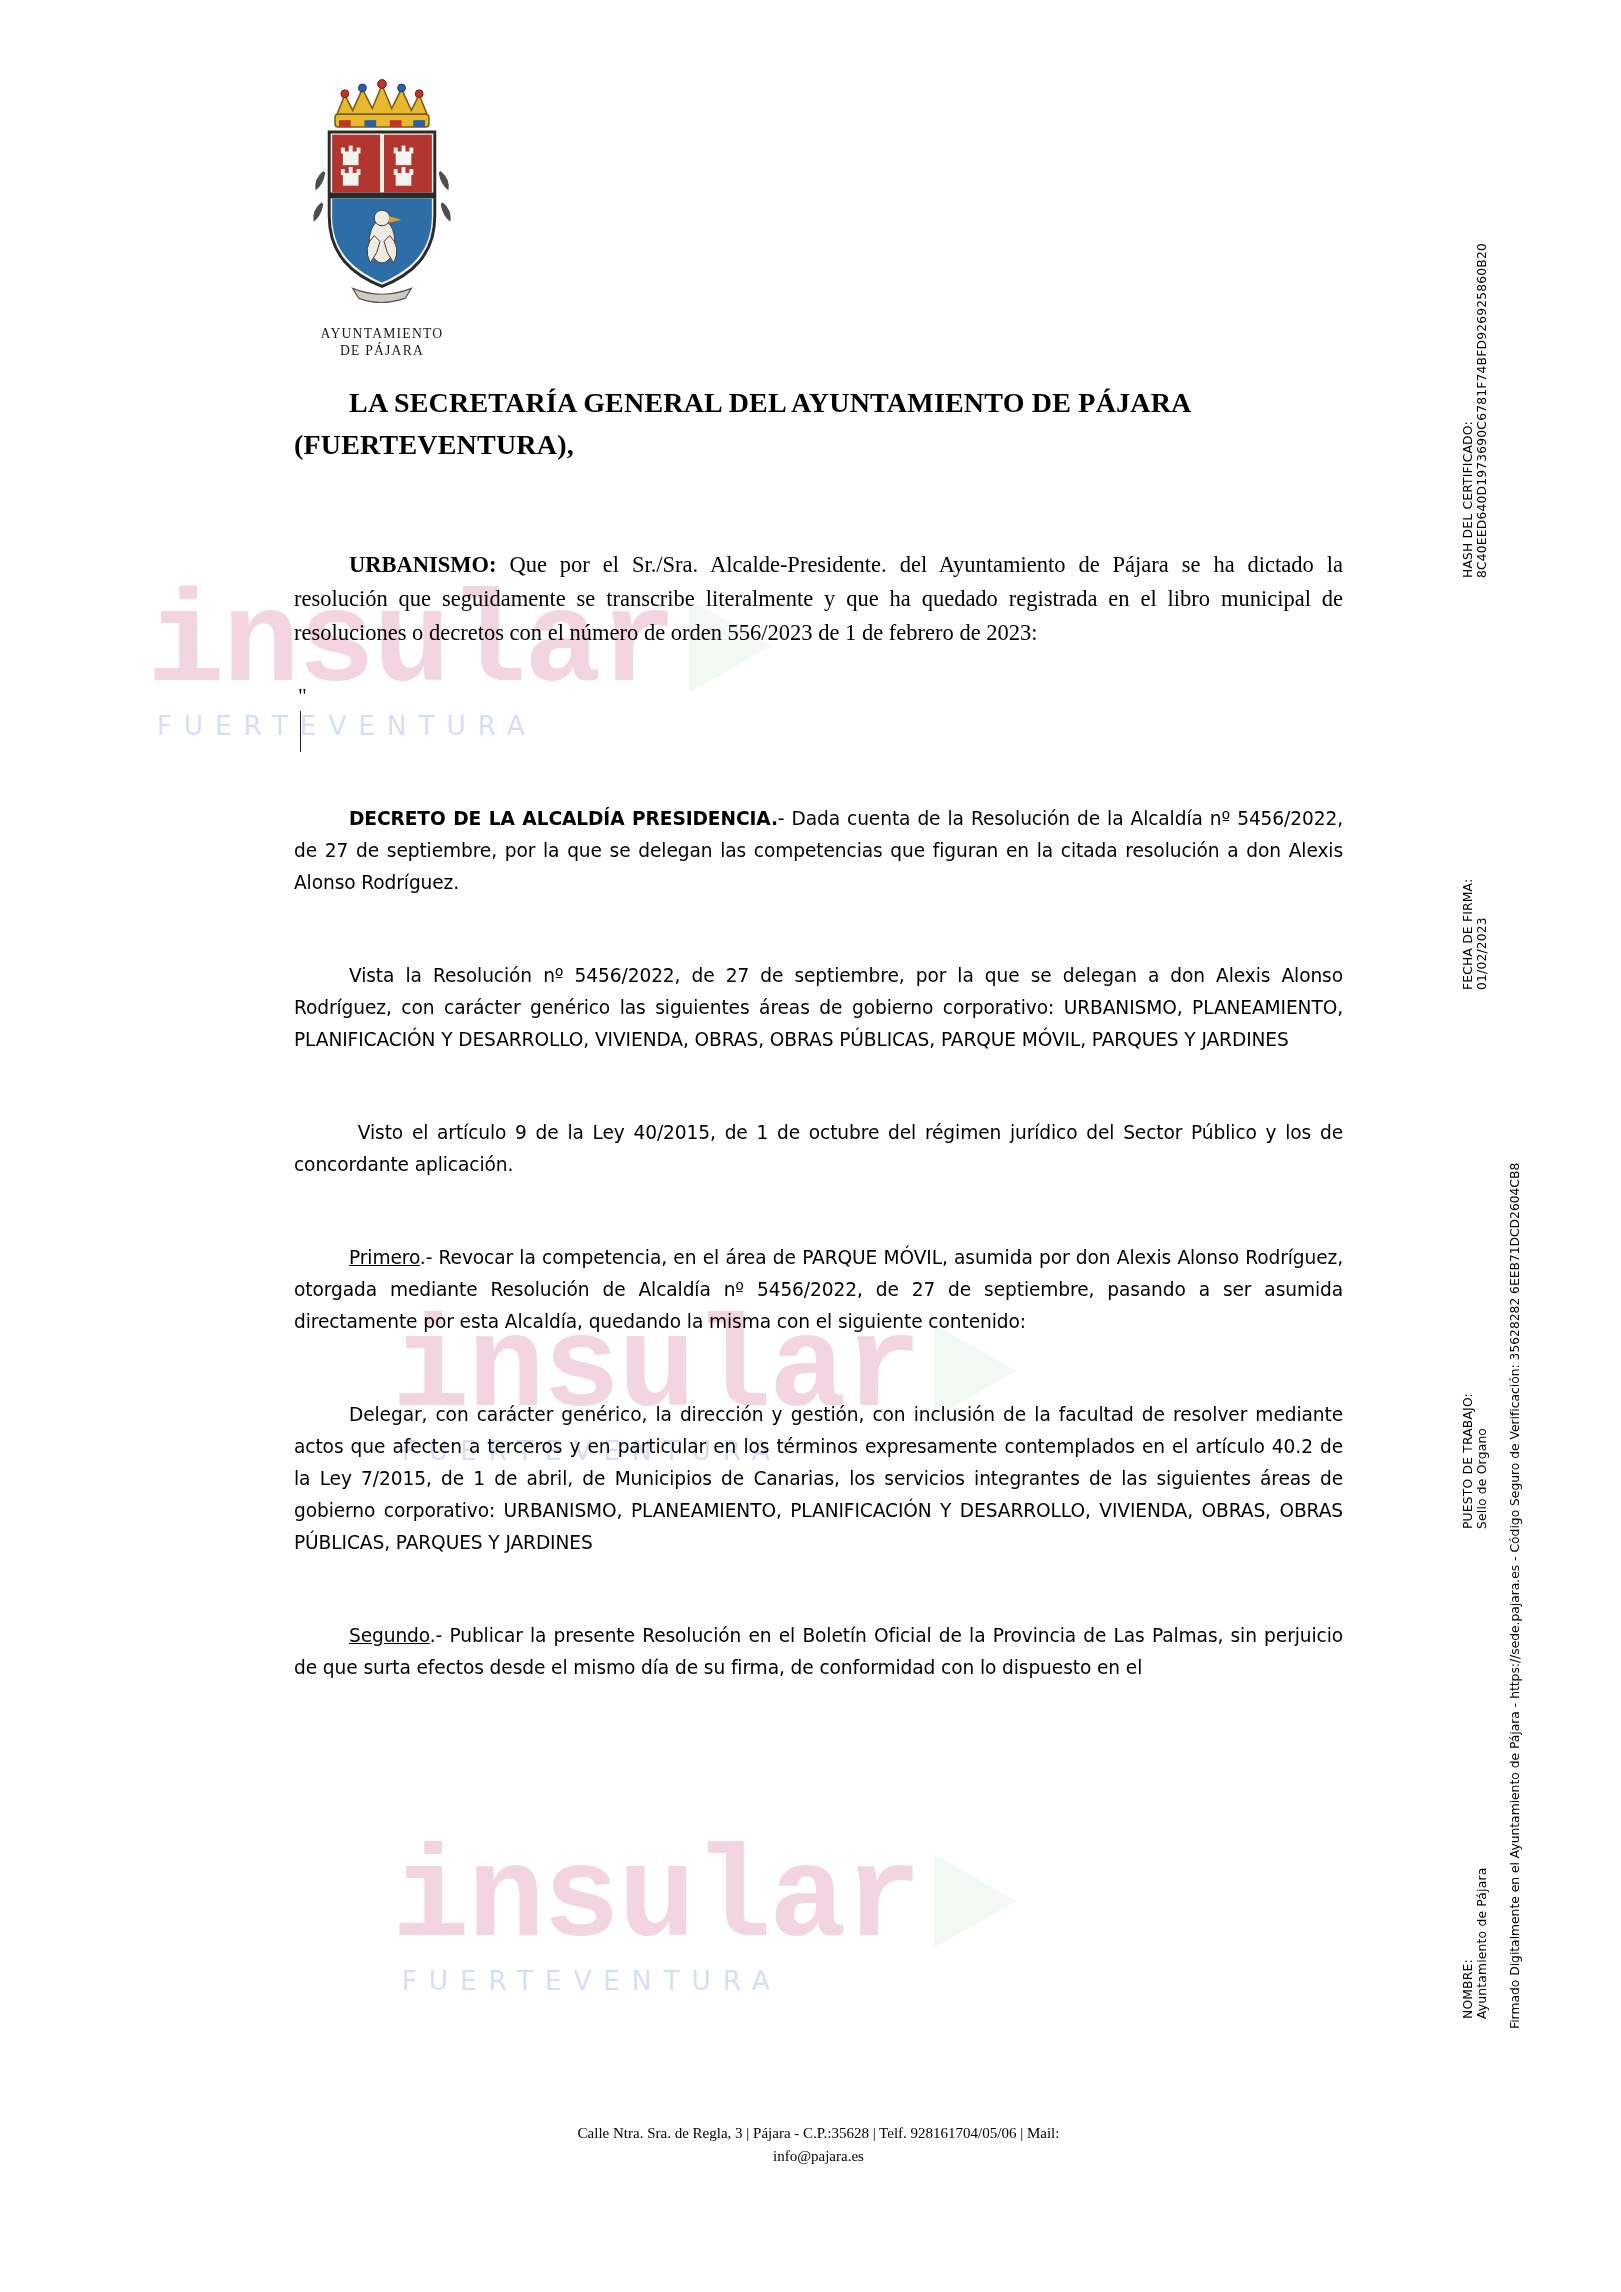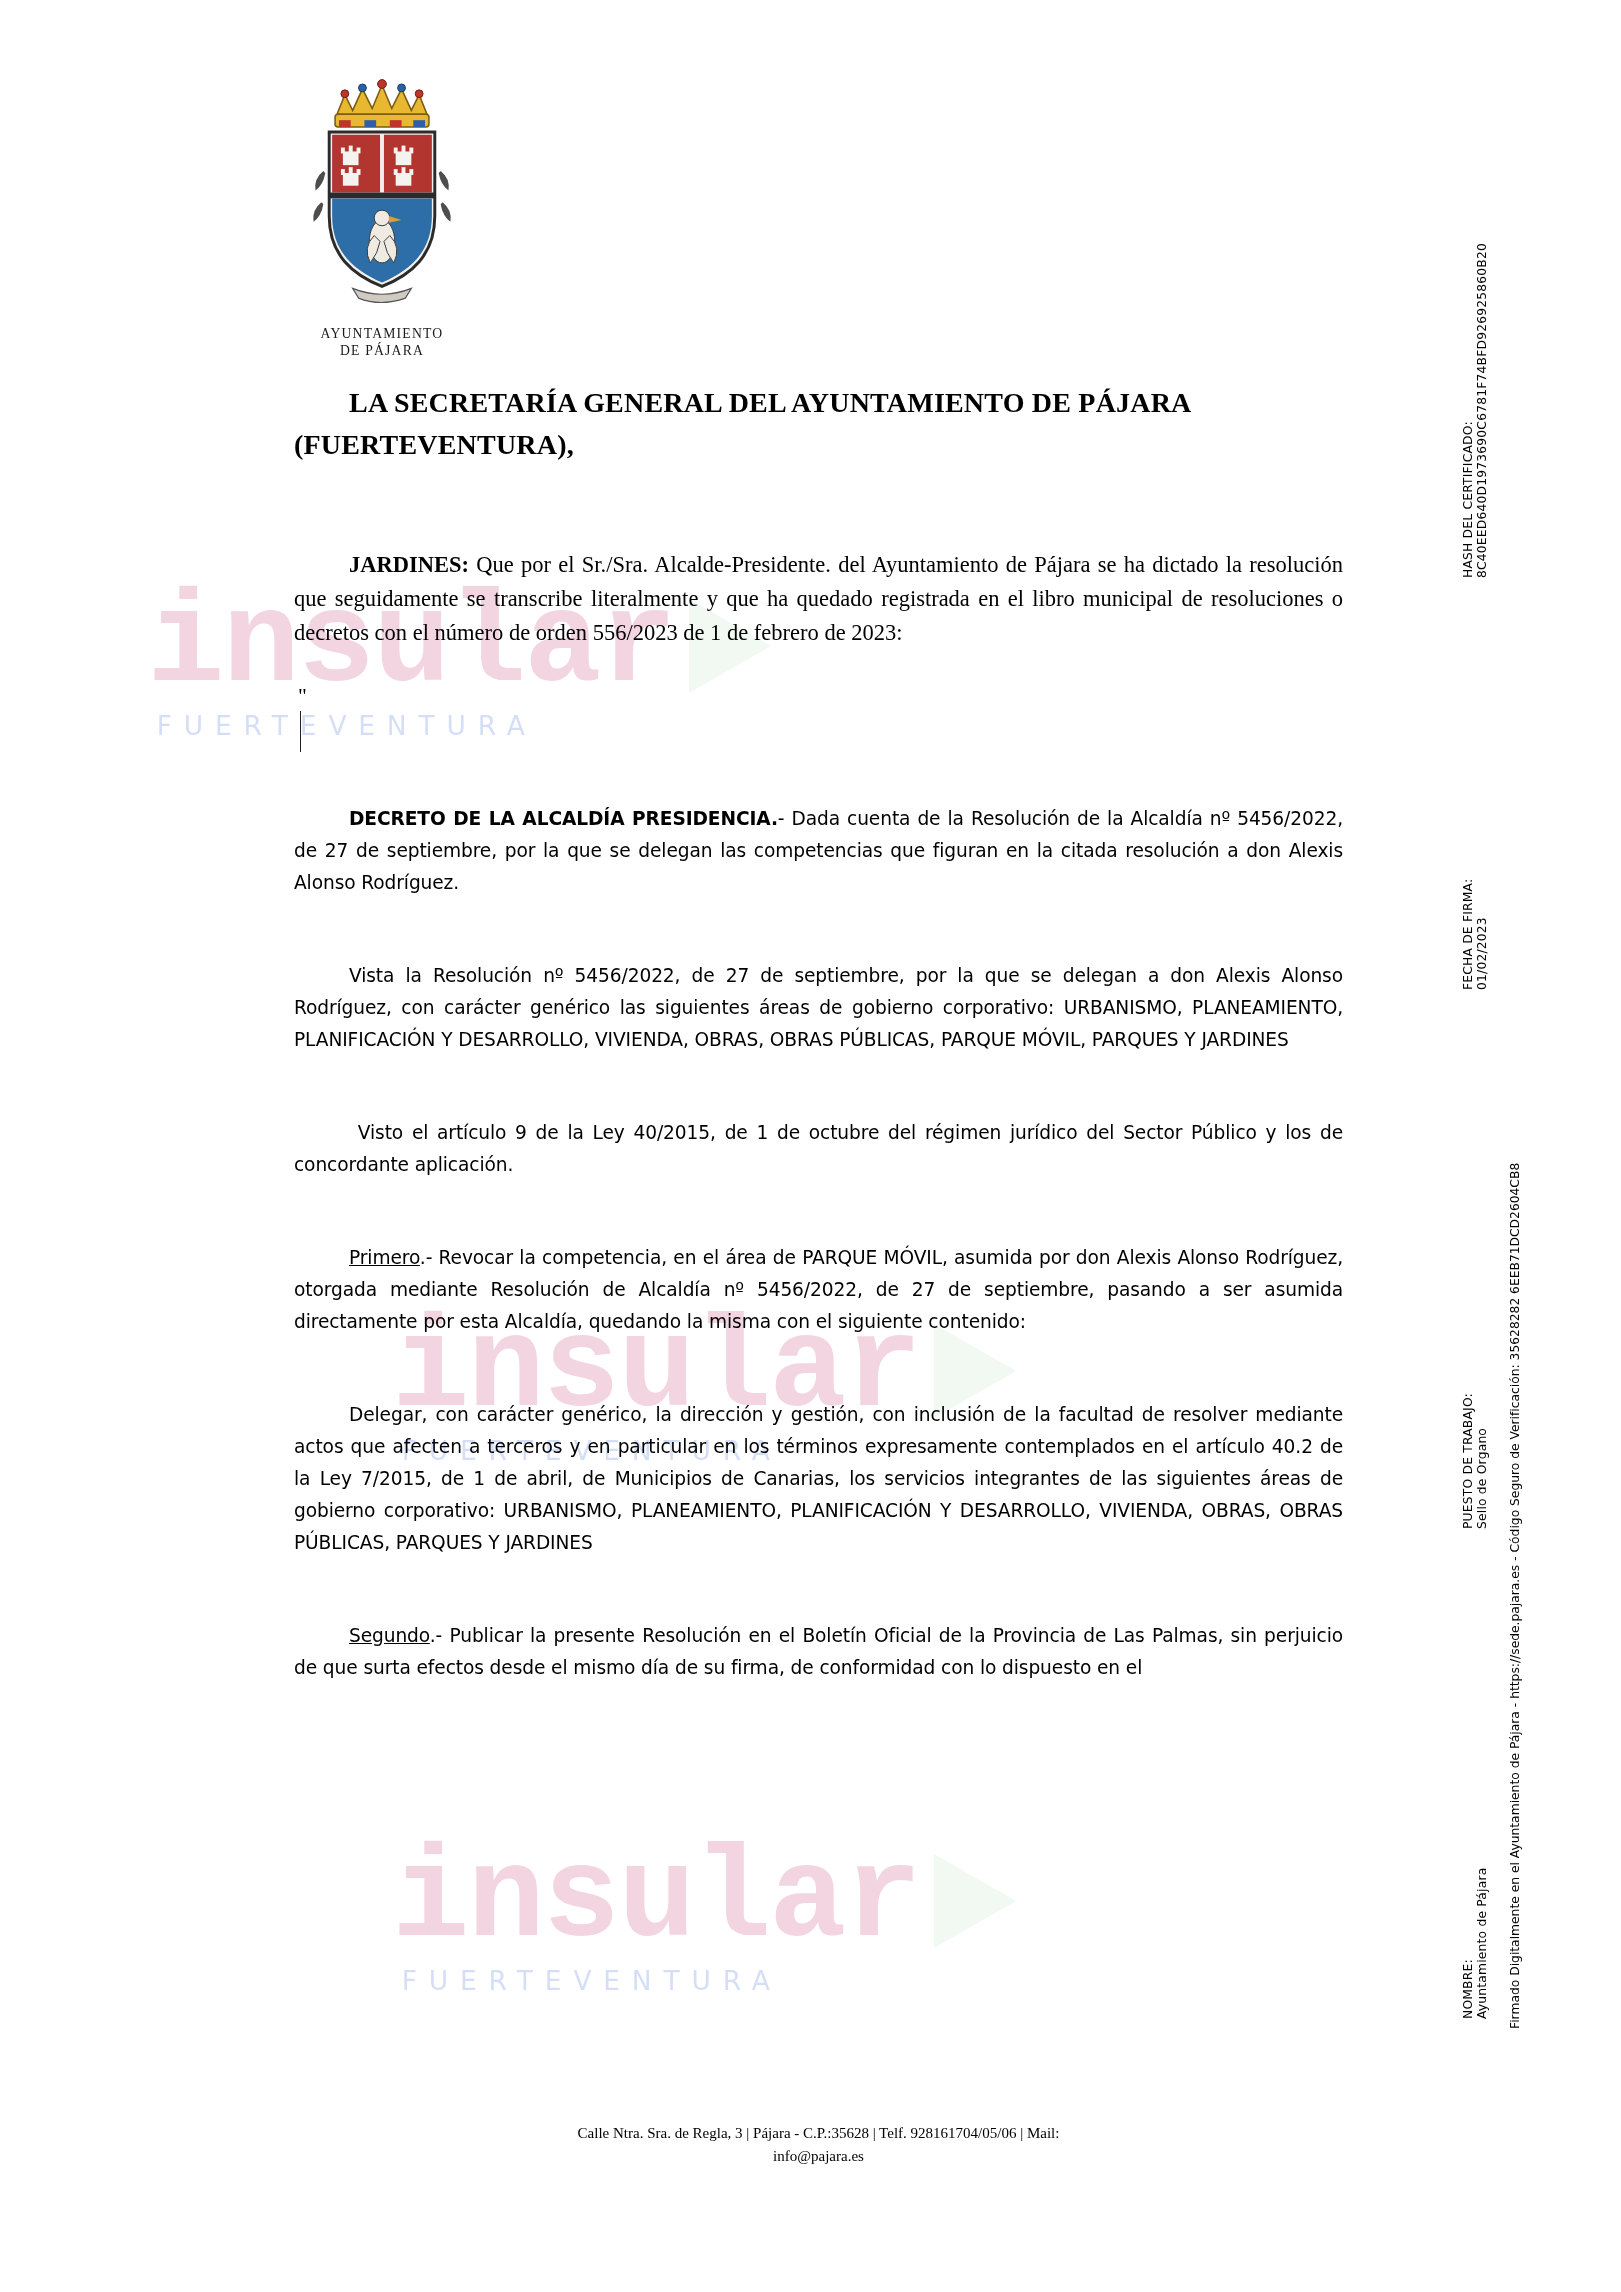--- a/index.html
+++ b/index.html
@@ -287,21 +287,21 @@
   </div>
 
   <div class="doc">
 
     <div class="heading">
       <span class="indent"></span><span>LA SECRETARÍA GENERAL DEL AYUNTAMIENTO DE PÁJARA</span><br>
       <span>(FUERTEVENTURA),</span>
     </div>
 
     <p class="serif first">
-      <b>JARDINES:</b><span> Que por el Sr./Sra. Alcalde-Presidente. del Ayuntamiento de Pájara se ha dictado la resolución que seguidamente se transcribe literalmente y que ha quedado registrada en el libro municipal de resoluciones o decretos con el número de orden 556/2023 de 1 de febrero de 2023:</span>
+      <b>URBANISMO:</b><span> Que por el Sr./Sra. Alcalde-Presidente. del Ayuntamiento de Pájara se ha dictado la resolución que seguidamente se transcribe literalmente y que ha quedado registrada en el libro municipal de resoluciones o decretos con el número de orden 556/2023 de 1 de febrero de 2023:</span>
     </p>
 
     <div class="quote-mark">"</div>
     <div class="caret-line"></div>
 
     <div style="height:39px"></div>
 
     <p class="sans">
       <span class="ind"></span><b>DECRETO DE LA ALCALDÍA PRESIDENCIA.</b><span>- Dada cuenta de la Resolución de la Alcaldía nº 5456/2022, de 27 de septiembre, por la que se delegan las competencias que figuran en la citada resolución a don Alexis Alonso Rodríguez.</span>
     </p>

